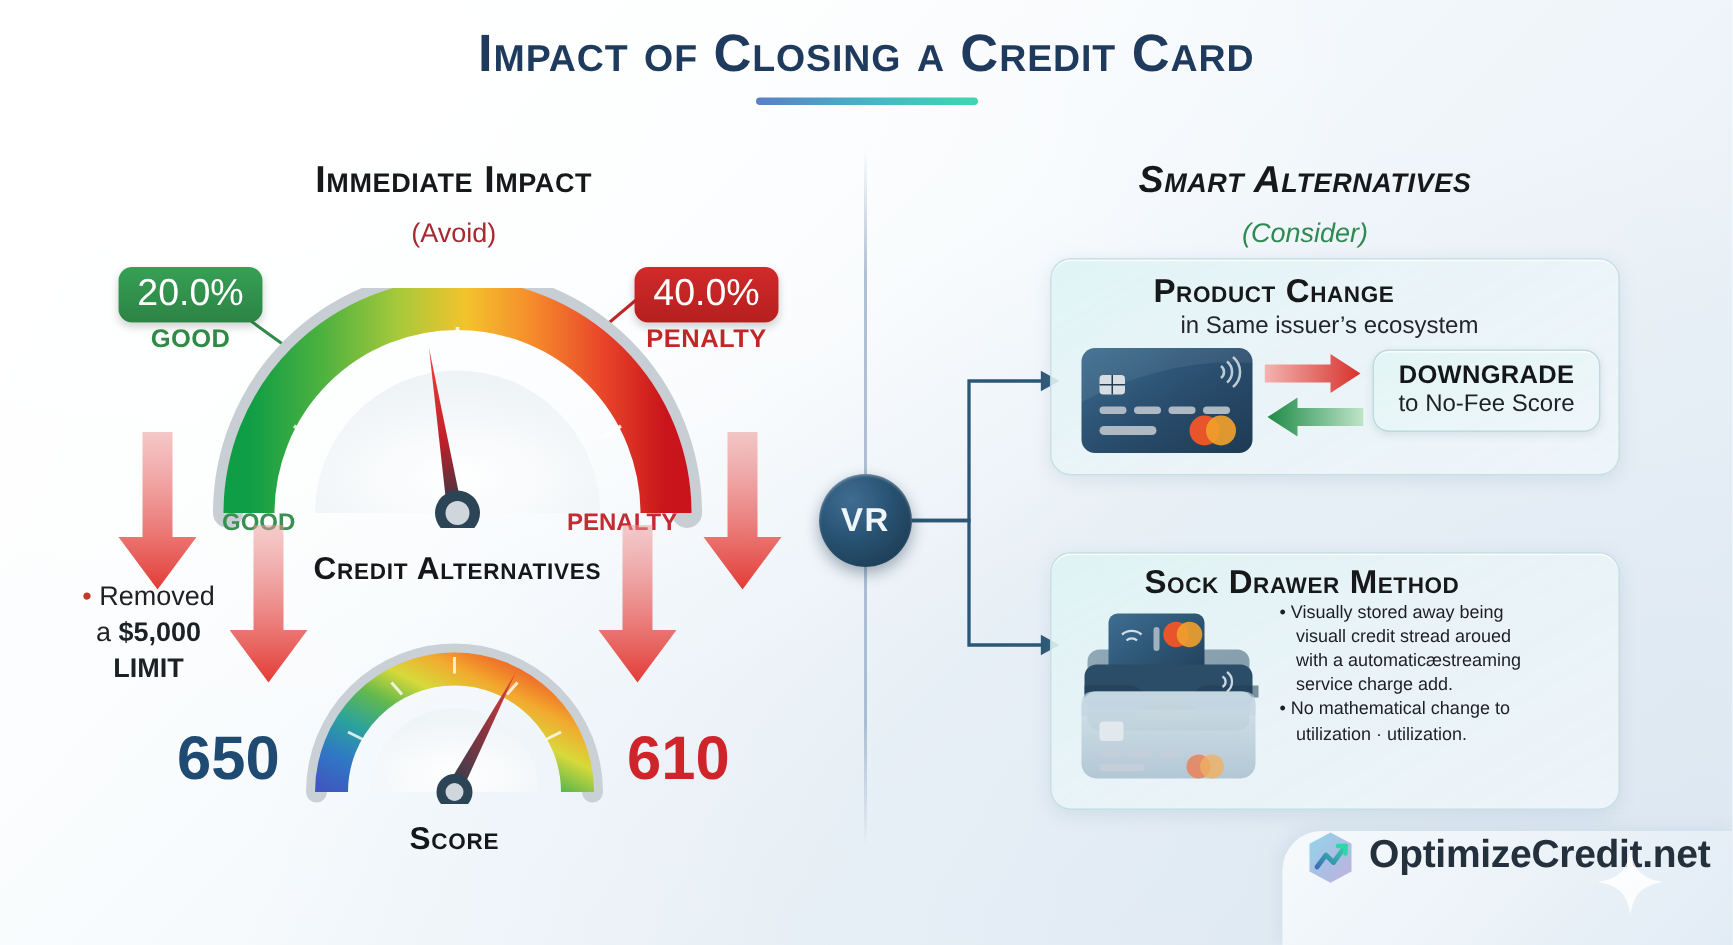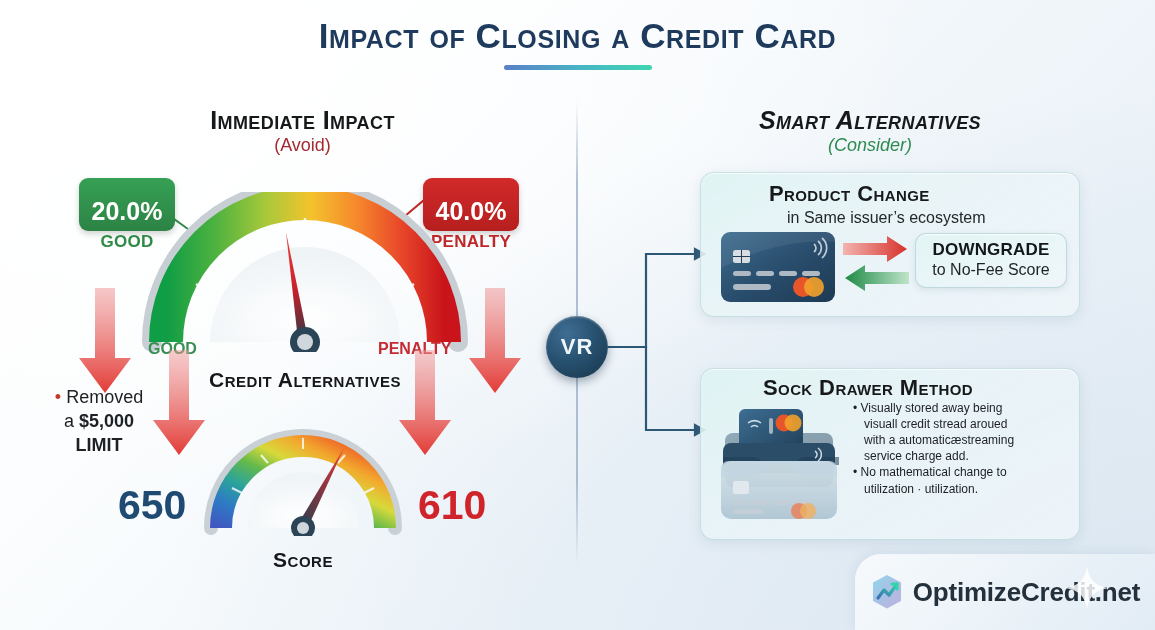--- a/index.html
+++ b/index.html
@@ -22,21 +22,21 @@
     text-shadow:0 1px 2px rgba(255,255,255,.9);
   }
   .title-rule{
     margin:9px auto 0; width:148px; height:5px; border-radius:3px;
     background:linear-gradient(90deg,#5b7fc7 0%,#45b8c4 55%,#3fd6b0 100%);
   }
 
   
   .col-head{ position:absolute; text-align:center; }
   .col-head .h{ font-size:25px; font-weight:bold; color:#16181a; font-variant:small-caps; letter-spacing:.4px; }
-  .col-head .sub{ font-size:18px; margin-top:0; }
+  .col-head .sub{ font-size:18px; margin-top:10px; }
   .sub.avoid{ color:#a62a31; }
   .sub.consider{ color:#2f8a52; }
 
   #left-head{ left:115px; top:106px; width:375px; }
   #right-head{ left:655px; top:106px; width:430px;font-style:italic; }
 
   
   .divider{ position:absolute; left:576px; top:100px; width:2px; height:465px;
     background:linear-gradient(180deg, rgba(160,180,200,0) 0%, rgba(150,172,196,.75) 18%, rgba(150,172,196,.75) 82%, rgba(160,180,200,0) 100%); }
 
@@ -44,22 +44,22 @@
   .vr-node{ position:absolute; left:546px; top:316px; width:62px; height:62px; border-radius:50%;
     background:radial-gradient(circle at 34% 28%, #3f6d93 0%, #27506f 48%, #173449 100%);
     box-shadow:0 4px 10px rgba(20,45,70,.38), inset 0 1px 2px rgba(255,255,255,.35);
     display:flex; align-items:center; justify-content:center;
     color:#eef5fb; font-size:22px; font-weight:bold; letter-spacing:1px; }
 
   .connector{ position:absolute; stroke:#2c5775; stroke-width:2.2px; fill:none; }
 
   
   .badge{ position:absolute; text-align:center; }
-  .badge .pill{ display:inline-block; color:#fff; font-size:25px; font-weight:bold;
-    padding:19px 13px 5px; border-radius:9px; box-shadow:0 3px 6px rgba(0,0,0,.18); }
+  .badge .pill{ display:inline-block; color:#fff; font-size:25px; font-weight:normal;
+    padding:3px 13px 5px; border-radius:9px; box-shadow:0 3px 6px rgba(0,0,0,.18); }
   .badge .cap{ font-size:17px; font-weight:bold; margin-top:1px; letter-spacing:.3px; }
   #badge-good .pill{ background:linear-gradient(180deg,#36a055,#2c8344); }
   #badge-good .cap{ color:#2f8a46; }
   #badge-pen .pill{ background:linear-gradient(180deg,#d12a2a,#b61f1f); }
   #badge-pen .cap{ color:#c02727; }
   .leader{ position:absolute; }
 
   
   .gauge{ position:absolute; }
   .gauge-label{ position:absolute; width:100%; text-align:center;
@@ -103,21 +103,21 @@
 
   .bullets{ position:absolute; font-size:12px; color:#1c1f23; line-height:1.26; }
   .bullets li{ list-style:none; margin-bottom:1px; text-indent:-11px; padding-left:11px; }
   .bullets li.cont{ text-indent:0; padding-left:11px; }
 
   
   #logo-plate{ position:absolute; right:0; bottom:0; width:300px; height:76px;
     border-top-left-radius:26px;
     background:linear-gradient(135deg, rgba(248,251,253,.92), rgba(226,236,245,.95));
     box-shadow:-2px -2px 10px rgba(140,165,190,.18);
-    display:flex; align-items:center; justify-content:center; gap:9px; }
+    display:flex; align-items:flex-start; justify-content:center; gap:9px; }
   #logo-text{ font-size:26px; font-weight:bold; color:#24303c; letter-spacing:-.2px; }
   .sparkle{ position:absolute; right:44px; top:10px; }
 </style>
 </head>
 <body>
 
 <div class="bg-wash"></div>
 
 <div class="title-wrap">
   <div class="title">Impact of Closing a Credit Card</div>

